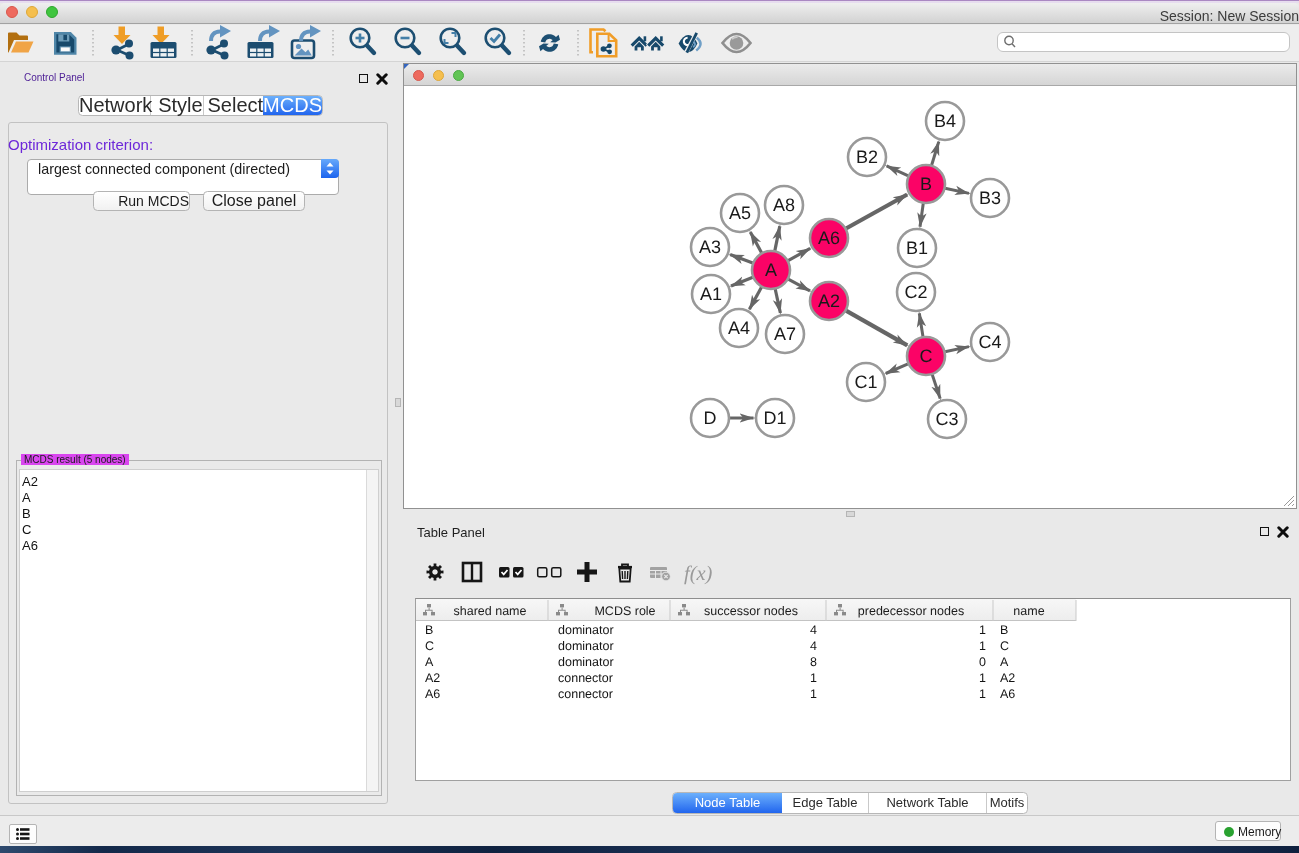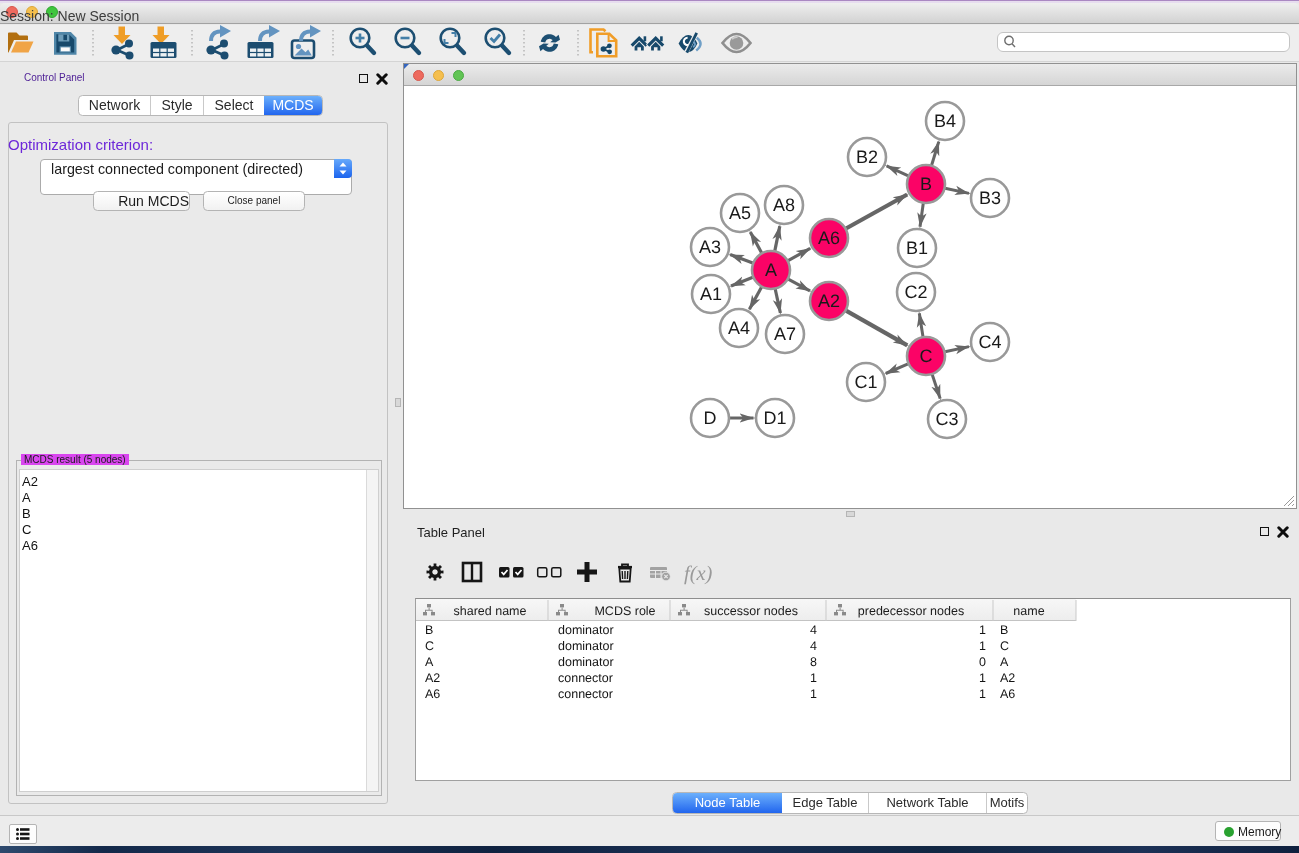--- a/index.html
+++ b/index.html
@@ -7,21 +7,21 @@
 .txt{position:absolute;white-space:nowrap;color:#232323;transform:translateZ(0)}
 text{text-rendering:geometricPrecision}
 </style></head><body>
 
 <div class="abs" style="left:0;top:0;width:1299px;height:3px;background:linear-gradient(#aa88c2 0 1px,#e7ddef 1px)"></div>
 
 <div class="abs" style="left:0;top:3px;width:1299px;height:21px;background:linear-gradient(#efefef,#d2d2d2);border-bottom:1px solid #a2a2a2;border-radius:5px 5px 0 0">
  <div class="abs" style="left:6px;top:3px;width:12px;height:12px;border-radius:50%;background:#ee6a5f;border:1px solid #d8564b"></div>
  <div class="abs" style="left:25.5px;top:3px;width:12px;height:12px;border-radius:50%;background:#f5bf4e;border:1px solid #dda637"></div>
  <div class="abs" style="left:46px;top:3px;width:12px;height:12px;border-radius:50%;background:#40c53f;border:1px solid #2fa52e"></div>
- <div class="txt" style="left:0;right:0;top:5px;text-align:left;font-size:14px;color:#3c3c3c">Session: New Session</div>
+ <div class="txt" style="left:0;right:0;top:5px;text-align:right;font-size:14px;color:#3c3c3c">Session: New Session</div>
 </div>
 
 <div class="abs" style="left:0;top:25px;width:1299px;height:37px;background:#eeeeee;border-bottom:1px solid #d4d4d4"></div>
 <svg class="abs" style="left:0;top:24px" width="780" height="40" viewBox="0 0 780 40">
 
  <path d="M8,28.5 L8,9.5 Q8,8.5 9,8.5 L16.5,8.5 L19.5,11.5 L27,11.5 Q28,11.5 28,12.5 L28,16 L14,16 L8.5,28.5 Z" fill="#b26f10"></path>
  <path d="M16,17.5 L33.5,17.5 L28.5,28.5 L11,28.5 Z" fill="#f0a446"></path>
 
  <path d="M54,8 L70.8,8 L76.5,13.7 L76.5,30.7 L54,30.7 Z" fill="#4f86a8"></path>
  <path d="M56.4,10.3 L68.9,10.3 L74.2,15.6 L74.2,28.4 L56.4,28.4 Z" fill="#17496b"></path>
@@ -168,39 +168,39 @@
     <circle cx="7" cy="6.5" r="4.2" fill="none" stroke="#6e6e6e" stroke-width="1.4"></circle>
     <line x1="10" y1="9.8" x2="13" y2="13" stroke="#6e6e6e" stroke-width="1.4"></line>
   </svg>
 
 <div class="txt" style="left:24px;top:72px;font-size:10px;color:#4c1d95">Control Panel</div>
 <div class="abs" style="left:359px;top:74px;width:9px;height:9px;border:1.6px solid #111"></div>
 <svg class="abs" style="left:376px;top:73px" width="12" height="12" viewBox="0 0 12 12">
     <path d="M1.8,1.8 L10.2,10.2 M10.2,1.8 L1.8,10.2" stroke="#0d0d0d" stroke-width="3" stroke-linecap="round"></path>
   </svg>
 
-<div class="abs" style="left:78px;top:95px;width:245px;height:21px;background:rgba(255,255,255,0.98);border:1px solid #b7b7b7;border-radius:4.5px;display:flex;font-size:14px;color:#2b2b2b;text-align:center;line-height:19px;transform:translateZ(0)">
+<div class="abs" style="left:78px;top:95px;width:245px;height:21px;background:rgba(255,255,255,0.98);border:1px solid #b7b7b7;border-radius:4.5px;display:flex;font-size:20px;color:#2b2b2b;text-align:right;line-height:19px;transform:translateZ(0)">
  <div style="width:72px;border-right:1px solid #c9c9c9">Network</div>
  <div style="width:53px;border-right:1px solid #c9c9c9">Style</div>
  <div style="width:60px">Select</div>
  <div style="flex:1;background:linear-gradient(#6cb0fc,#2165ee);color:#fff;border-radius:0 4px 4px 0">MCDS</div>
 </div>
 
 <div class="abs" style="left:8px;top:122px;width:380px;height:682px;background:#eaeaea;border:1px solid #c2c2c2;border-radius:3px"></div>
 <div class="txt" style="left:8px;top:136px;width:380px;text-align:left;font-size:15px;color:#6d28d9">Optimization criterion:</div>
-<div class="abs" style="left:40px;top:159px;width:312px;height:36px;background:#ffffff;border:1px solid #ababab;border-radius:4px">
+<div class="abs" style="left:27px;top:159px;width:312px;height:36px;background:#ffffff;border:1px solid #ababab;border-radius:4px">
  <div class="txt" style="left:10px;top:1px;font-size:14.3px;color:#1c1c1c">largest connected component (directed)</div>
  <div class="abs" style="right:-1px;top:-1px;width:18px;height:19px;border-radius:0 4px 4px 0;background:linear-gradient(#66a9fb,#1c64ee)">
   <svg width="18" height="19" viewBox="0 0 18 19">
         <path d="M5.5,7.5 L9,3.5 L12.5,7.5 Z M5.5,11.5 L9,15.5 L12.5,11.5 Z" fill="#ffffff"></path>
       </svg>
  </div>
 </div>
 <div class="abs" style="left:93px;top:191px;width:97px;height:20px;background:linear-gradient(#ffffff,#f1f1f1);border:1px solid #b4b4b4;border-radius:4.5px;font-size:14px;color:#1c1c1c;text-align:right;line-height:18px;transform:translateZ(0)">Run MCDS</div>
-<div class="abs" style="left:203px;top:191px;width:102px;height:20px;background:linear-gradient(#ffffff,#f1f1f1);border:1px solid #b4b4b4;border-radius:4.5px;font-size:10px;color:#1c1c1c;text-align:center;line-height:18px;transform:translateZ(0)">Close panel</div>
+<div class="abs" style="left:203px;top:191px;width:102px;height:20px;background:linear-gradient(#ffffff,#f1f1f1);border:1px solid #b4b4b4;border-radius:4.5px;font-size:16px;color:#1c1c1c;text-align:center;line-height:18px;transform:translateZ(0)">Close panel</div>
 
 <div class="abs" style="left:16px;top:460px;width:366px;height:336px;border:1px solid #b3b3b3"></div>
 <div class="txt" style="left:21px;top:454px;font-size:10px;background:#d946ef;padding:0 3px;color:#1c1c1c">MCDS result (5 nodes)</div>
 <div class="abs" style="left:19px;top:469px;width:360px;height:323px;background:#ffffff;border:1px solid #cfcfcf"></div>
 <div class="abs" style="left:366px;top:470px;width:12px;height:321px;background:#f4f4f4;border-left:1px solid #dadada"></div>
 <div class="txt" style="left:22px;top:474px;font-size:13px;line-height:16px;color:#111">A2<br>A<br>B<br>C<br>A6</div>
 
 <div class="abs" style="left:403px;top:63px;width:894px;height:446px;background:#ffffff;border:1px solid #919191">
  <div class="abs" style="left:0;top:0;width:892px;height:22px;background:linear-gradient(#ebebeb,#d5d5d5);border-bottom:1px solid #a8a8a8">
   <div class="abs" style="left:9px;top:6px;width:11px;height:11px;border-radius:50%;background:#ed6a5e;border:1px solid #d6564c"></div>

